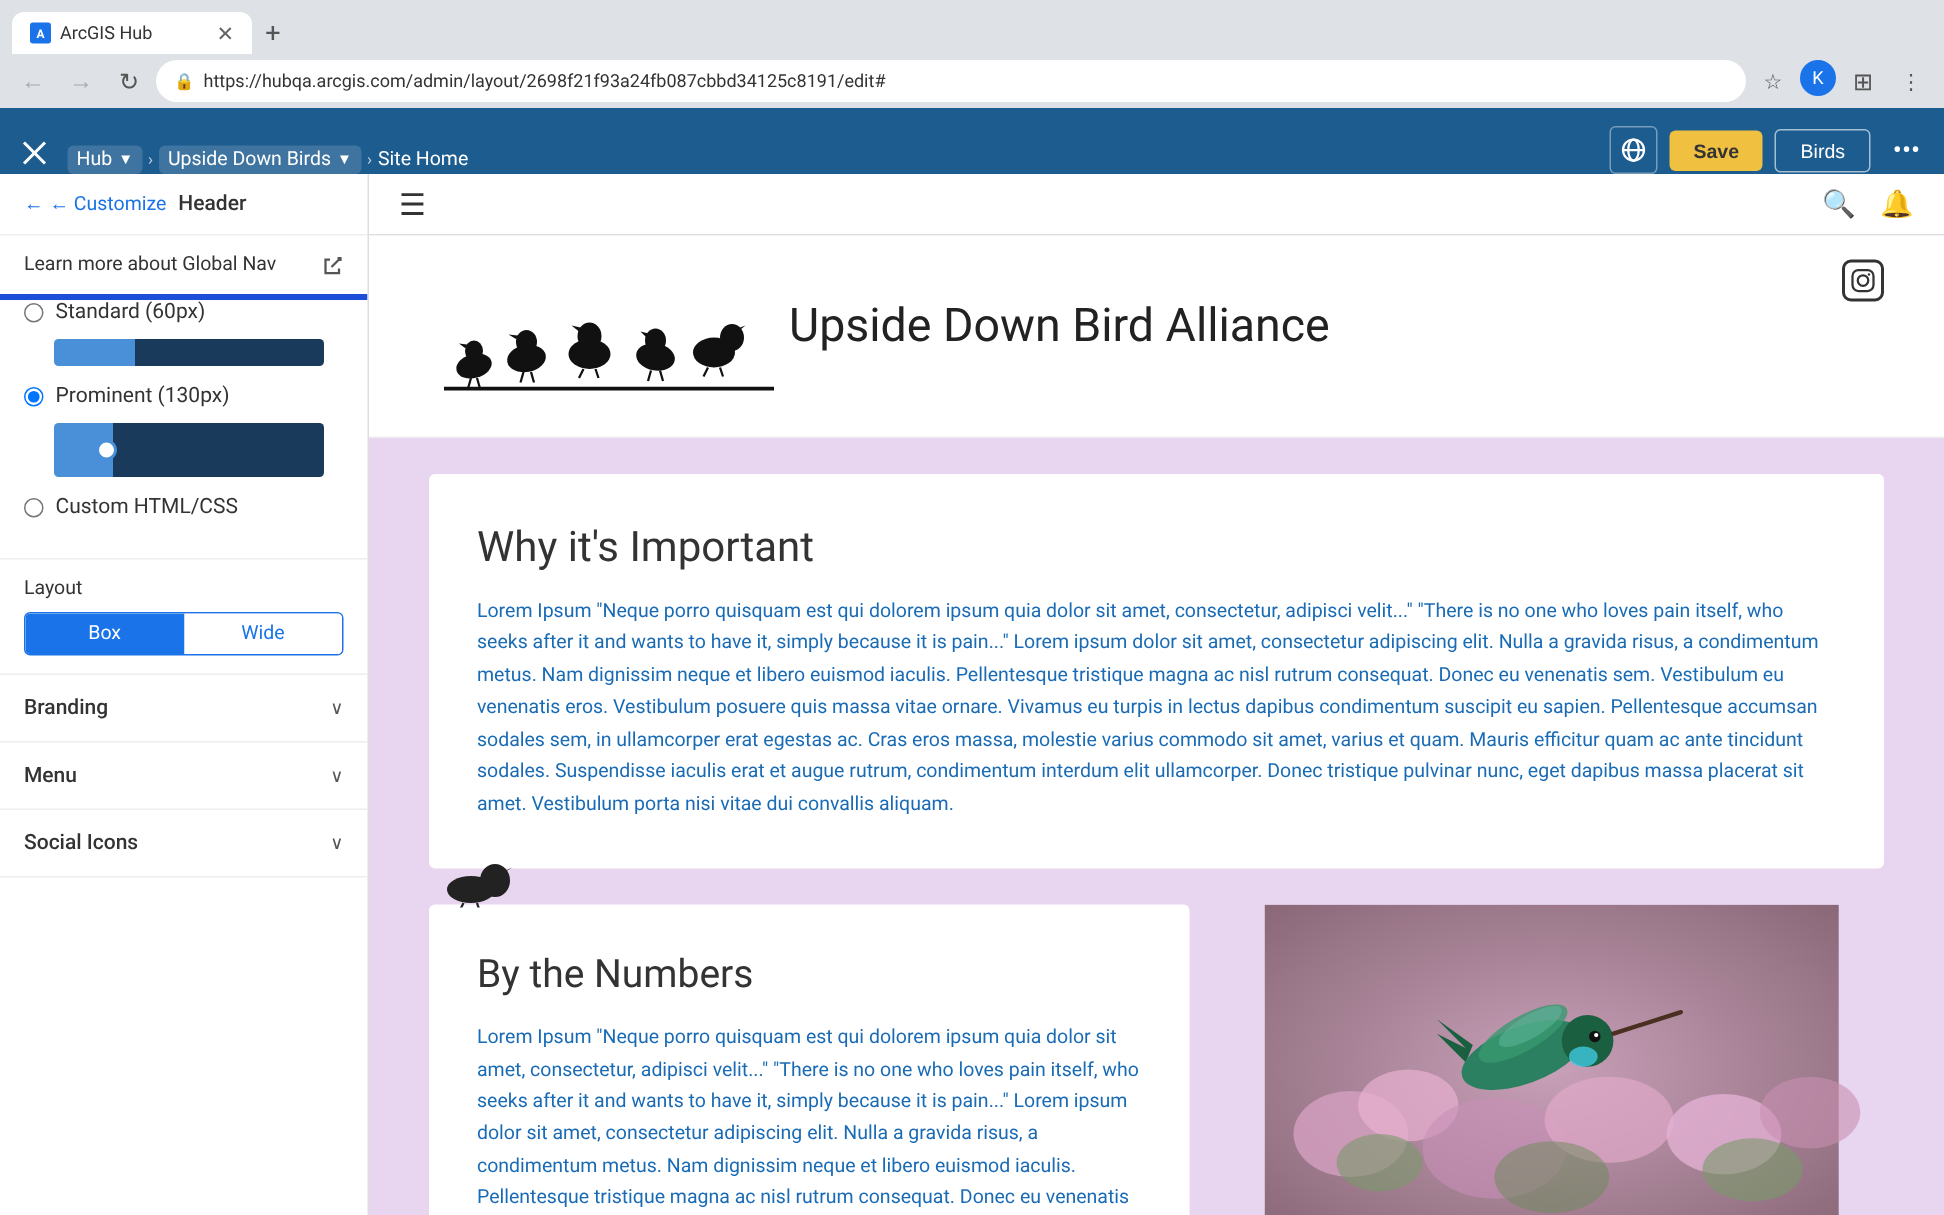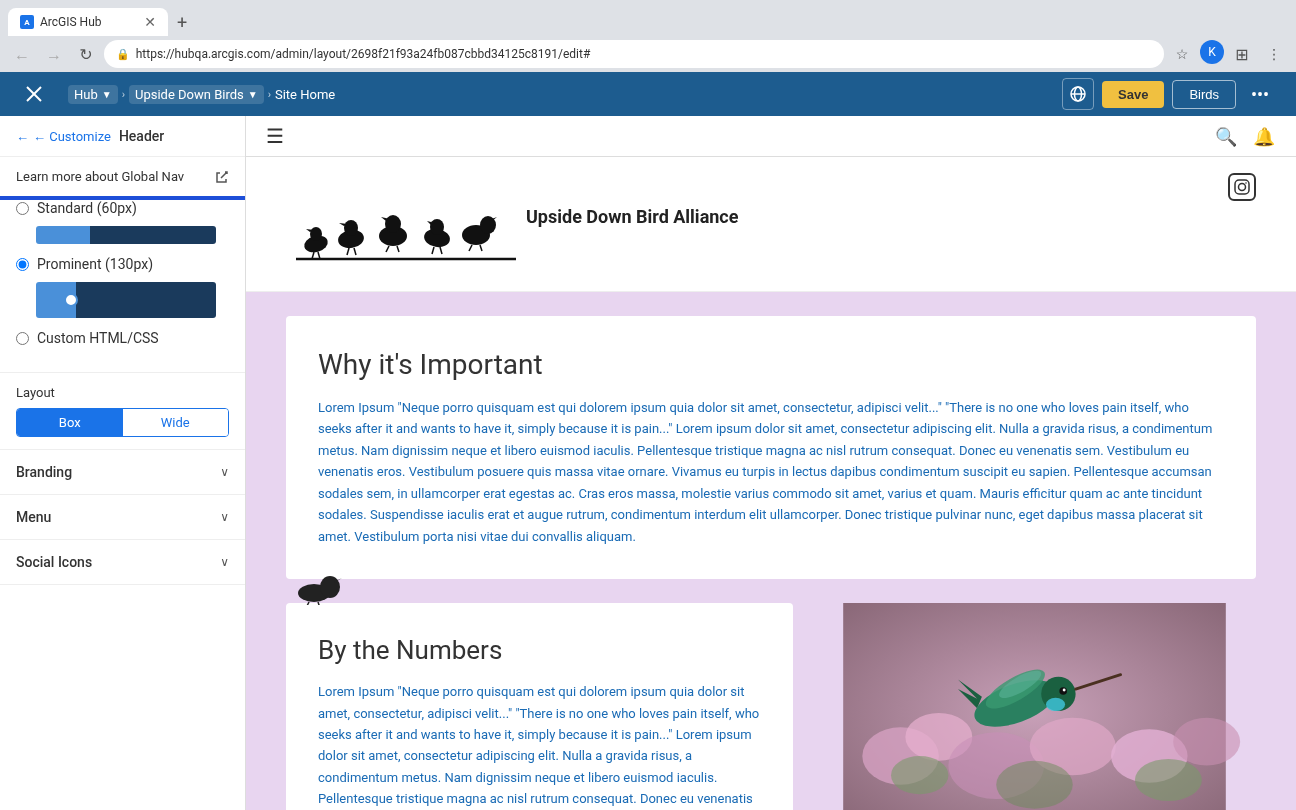--- a/index.html
+++ b/index.html
@@ -16,21 +16,21 @@
     .browser-nav { display: flex; align-items: center; padding: 4px 8px; height: 36px; gap: 4px; background: #dee1e6; }
     .browser-nav-btn { width: 28px; height: 28px; display: flex; align-items: center; justify-content: center; color: #555; cursor: pointer; border-radius: 50%; font-size: 16px; }
     .browser-nav-btn.disabled { color: #aaa; cursor: default; }
     .address-bar { flex: 1; background: #fff; border-radius: 20px; padding: 4px 12px; font-size: 12px; color: #333; display: flex; align-items: center; gap: 6px; height: 28px; }
     .address-bar-lock { color: #555; font-size: 11px; }
     .address-bar-url { flex: 1; color: #333; }
     .browser-actions { display: flex; gap: 4px; }
     .browser-action-btn { width: 28px; height: 28px; display: flex; align-items: center; justify-content: center; color: #555; cursor: pointer; font-size: 14px; }
 
     
-    .app-toolbar { background: #1d5c8f; color: white; height: 44px; display: flex; align-items: center; padding: 0 20px; gap: 20px; }
+    .app-toolbar { background: #1d5c8f; color: white; height: 44px; display: flex; align-items: flex-end; padding: 0 9px; gap: 8px; }
     .app-toolbar-close { width: 28px; height: 28px; display: flex; align-items: center; justify-content: center; cursor: pointer; font-size: 18px; }
     .app-breadcrumb { display: flex; align-items: center; gap: 4px; font-size: 13px; }
     .breadcrumb-item { display: flex; align-items: center; gap: 4px; cursor: pointer; }
     .breadcrumb-chevron { font-size: 11px; opacity: 0.7; }
     .breadcrumb-dropdown { background: rgba(255,255,255,0.15); border-radius: 4px; padding: 2px 6px; display: flex; align-items: center; gap: 4px; cursor: pointer; }
     .toolbar-spacer { flex: 1; }
     .toolbar-right { display: flex; align-items: center; gap: 8px; }
     .toolbar-globe-btn { width: 32px; height: 32px; display: flex; align-items: center; justify-content: center; cursor: pointer; border-radius: 4px; border: 1px solid rgba(255,255,255,0.4); }
     .toolbar-save-btn { background: #f0c040; color: #333; border: none; padding: 6px 16px; border-radius: 4px; font-size: 13px; font-weight: 600; cursor: pointer; }
     .toolbar-view-btn { background: transparent; color: white; border: 1px solid rgba(255,255,255,0.6); padding: 6px 16px; border-radius: 4px; font-size: 13px; cursor: pointer; }
@@ -67,21 +67,21 @@
     .layout-section { padding: 12px 16px; border-bottom: 1px solid #eee; }
     .layout-label { font-size: 13px; color: #333; margin-bottom: 8px; }
     .layout-toggle { display: flex; border: 1px solid #1a73e8; border-radius: 4px; overflow: hidden; width: 100%; }
     .layout-option { flex: 1; padding: 6px; text-align: center; font-size: 13px; cursor: pointer; }
     .layout-option.active { background: #1a73e8; color: white; }
     .layout-option.inactive { background: white; color: #1a73e8; }
 
     
     .content-area { flex: 1; overflow-y: auto; background: #e8d5f0; }
     .site-title-nav { flex: 1; display: flex; flex-direction: column; }
-    .site-title { font-size: 18px; font-weight: 700; color: #222; margin-bottom: 16px; }
+    .site-title { font-size: 31px; font-weight: 400; color: #222; margin-bottom: 16px; }
     .site-nav { display: flex; gap: 28px; }
     .site-nav-item { font-size: 14px; color: #333; cursor: pointer; }
     .site-social { position: absolute; top: 16px; right: 40px; }
     .instagram-icon { width: 28px; height: 28px; border: 2px solid #333; border-radius: 6px; display: flex; align-items: center; justify-content: center; cursor: pointer; }
   </style>
 </head>
 <body>
 
 <div class="browser-chrome">
   <div class="browser-tab-bar">

